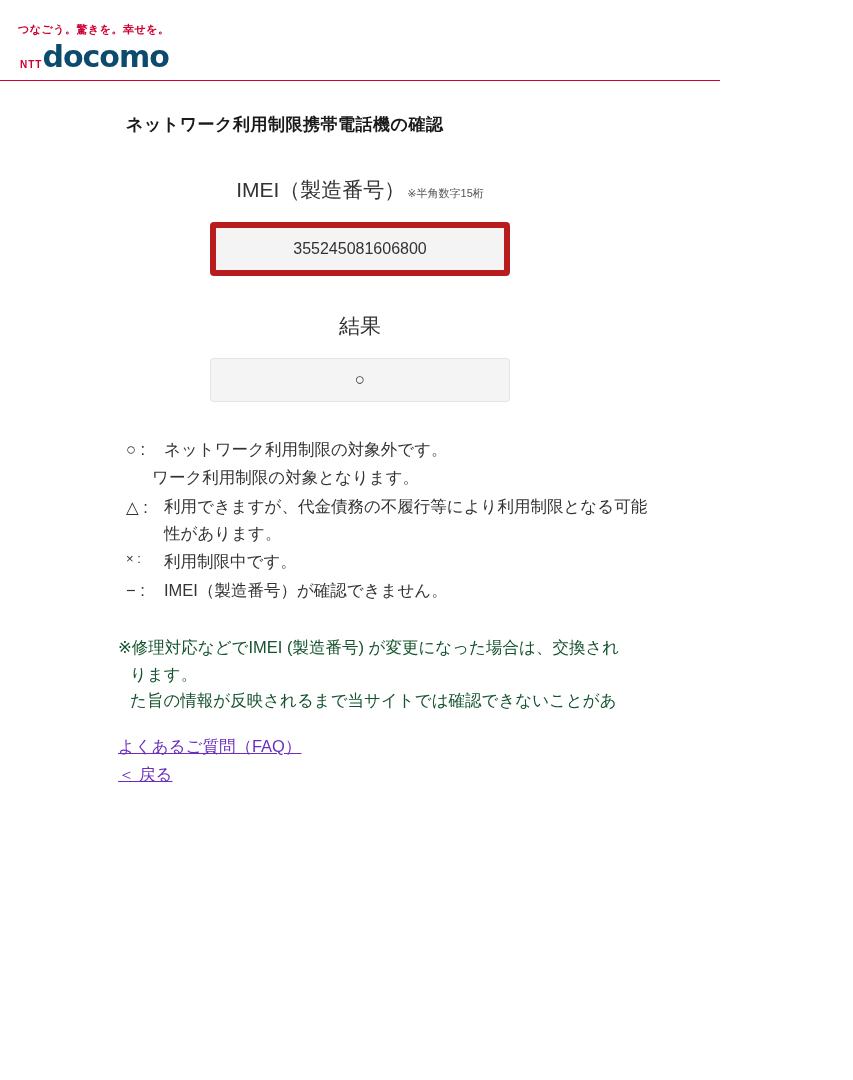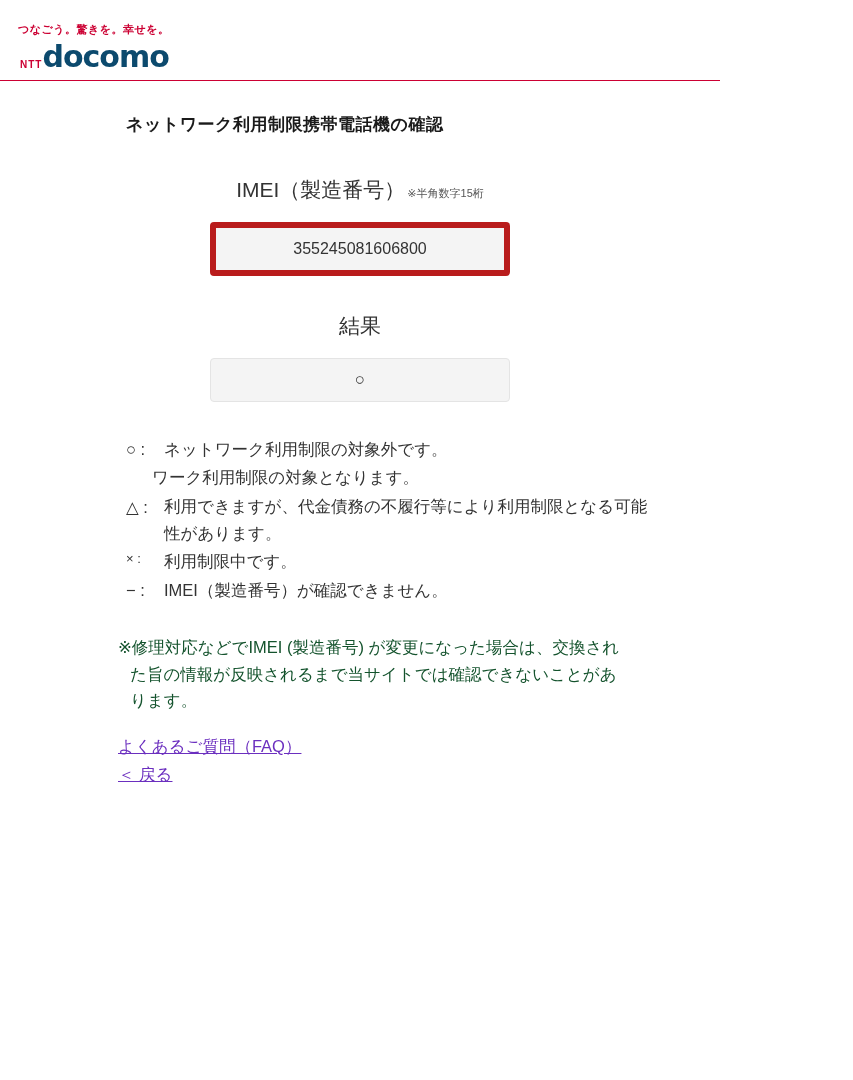--- a/index.html
+++ b/index.html
@@ -293,22 +293,22 @@
 
       <div class="legend-row">
         <div class="legend-sym">− :</div>
         <div class="legend-text">IMEI（製造番号）が確認できません。</div>
       </div>
 
     </div>
 
     <div class="notice">
       <span class="ind first">※修理対応などでIMEI (製造番号) が変更になった場合は、交換され</span>
+      <span class="ind">ります。</span>
       <span class="ind">た旨の情報が反映されるまで当サイトでは確認できないことがあ</span>
-      <span class="ind">ります。</span>
     </div>
 
     <div class="links">
       <a href="#">よくあるご質問（FAQ）</a><br>
       <a href="#">＜ 戻る</a>
     </div>
 
   </div>
 
 

